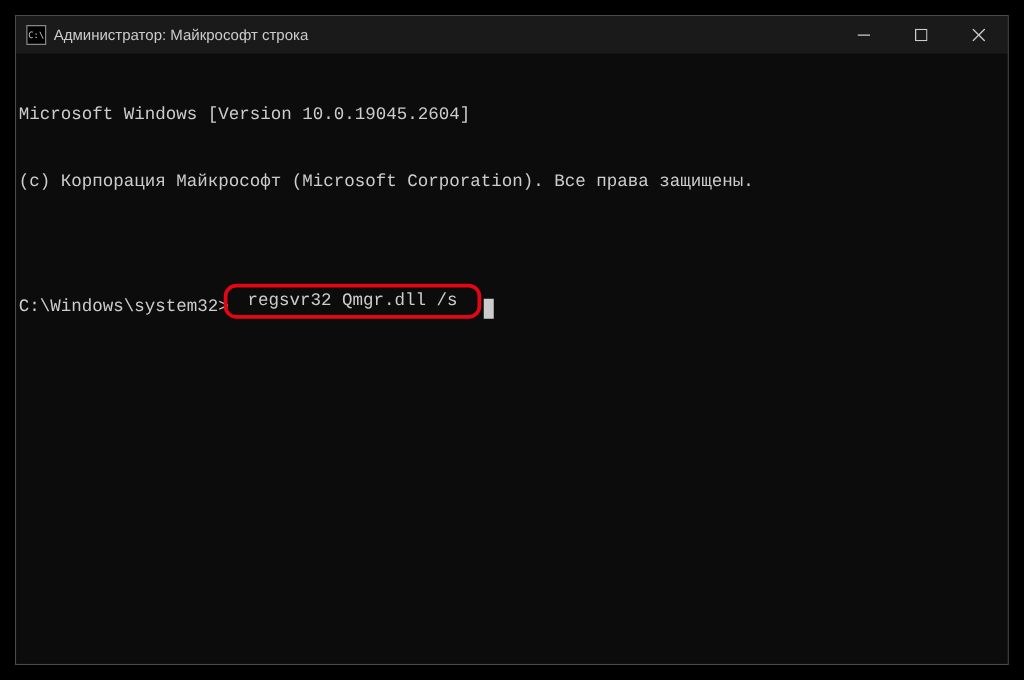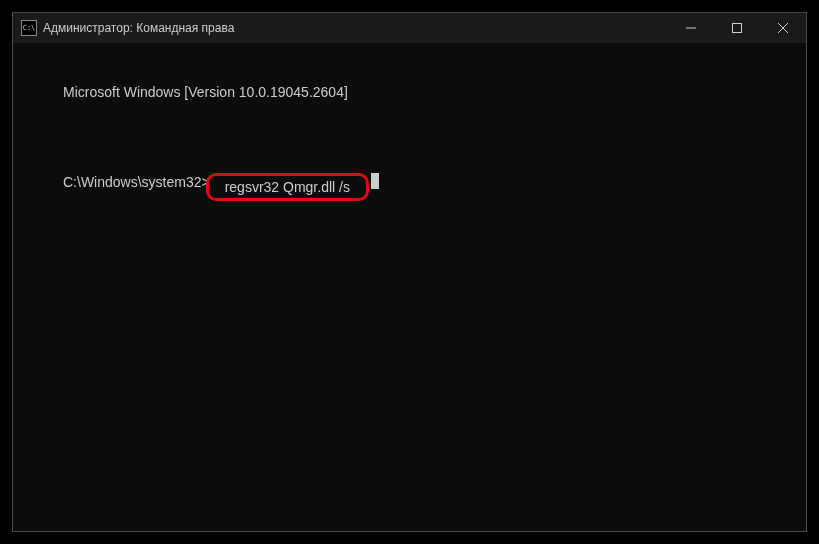--- a/index.html
+++ b/index.html
@@ -66,29 +66,28 @@
       cursor: default;
     }
     .win-btn svg { display: block; }
     .terminal-body {
       flex: 1;
       background: #0c0c0c;
       padding: 4px 2px;
       color: #cccccc;
       font-size: 14px;
       line-height: 18px;
-      font-family: Liberation Sans, sans-serif;
+      font-family: Liberation Mono, monospace;
       white-space: pre;
       position: relative;
-      margin-left: 48px;
     }
     .line { white-space: pre; }
     .prompt-line {
       display: flex;
-      align-items: flex-start;
+      align-items: flex-end;
     }
     .highlight-box {
       border: 3px solid #e30613;
       border-radius: 10px;
       padding: 2px 16px;
       margin-left: -4px;
       display: inline-block;
     }
     .cursor {
       display: inline-block;
@@ -101,21 +100,21 @@
   </style>
 </head>
 <body>
 
 <div class="outer-frame">
   <div class="window">
     <div class="titlebar">
       <div class="titlebar-icon">
         <span>C:\</span>
       </div>
-      <div class="titlebar-title">Администратор: Командная права</div>
+      <div class="titlebar-title">Администратор: Майкрософт строка</div>
       <div class="window-controls">
         <div class="win-btn">
           <svg width="10" height="10" viewBox="0 0 10 10">
             <line x1="0" y1="5" x2="10" y2="5" stroke="#cccccc" stroke-width="1"></line>
           </svg>
         </div>
         <div class="win-btn">
           <svg width="10" height="10" viewBox="0 0 10 10">
             <rect x="0.5" y="0.5" width="9" height="9" fill="none" stroke="#cccccc" stroke-width="1"></rect>
           </svg>
@@ -123,19 +122,20 @@
         <div class="win-btn">
           <svg width="10" height="10" viewBox="0 0 10 10">
             <line x1="0" y1="0" x2="10" y2="10" stroke="#cccccc" stroke-width="1"></line>
             <line x1="10" y1="0" x2="0" y2="10" stroke="#cccccc" stroke-width="1"></line>
           </svg>
         </div>
       </div>
     </div>
     <div class="terminal-body">
       <div class="line">Microsoft Windows [Version 10.0.19045.2604]</div>
+      <div class="line">(c) Корпорация Майкрософт (Microsoft Corporation). Все права защищены.</div>
       <div class="line"></div>
       <div class="prompt-line">
         <span>C:\Windows\system32&gt;</span><span class="highlight-box"><span>regsvr32 Qmgr.dll /s</span></span><span class="cursor"></span>
       </div>
     </div>
   </div>
 </div>
 
 </body></html>

